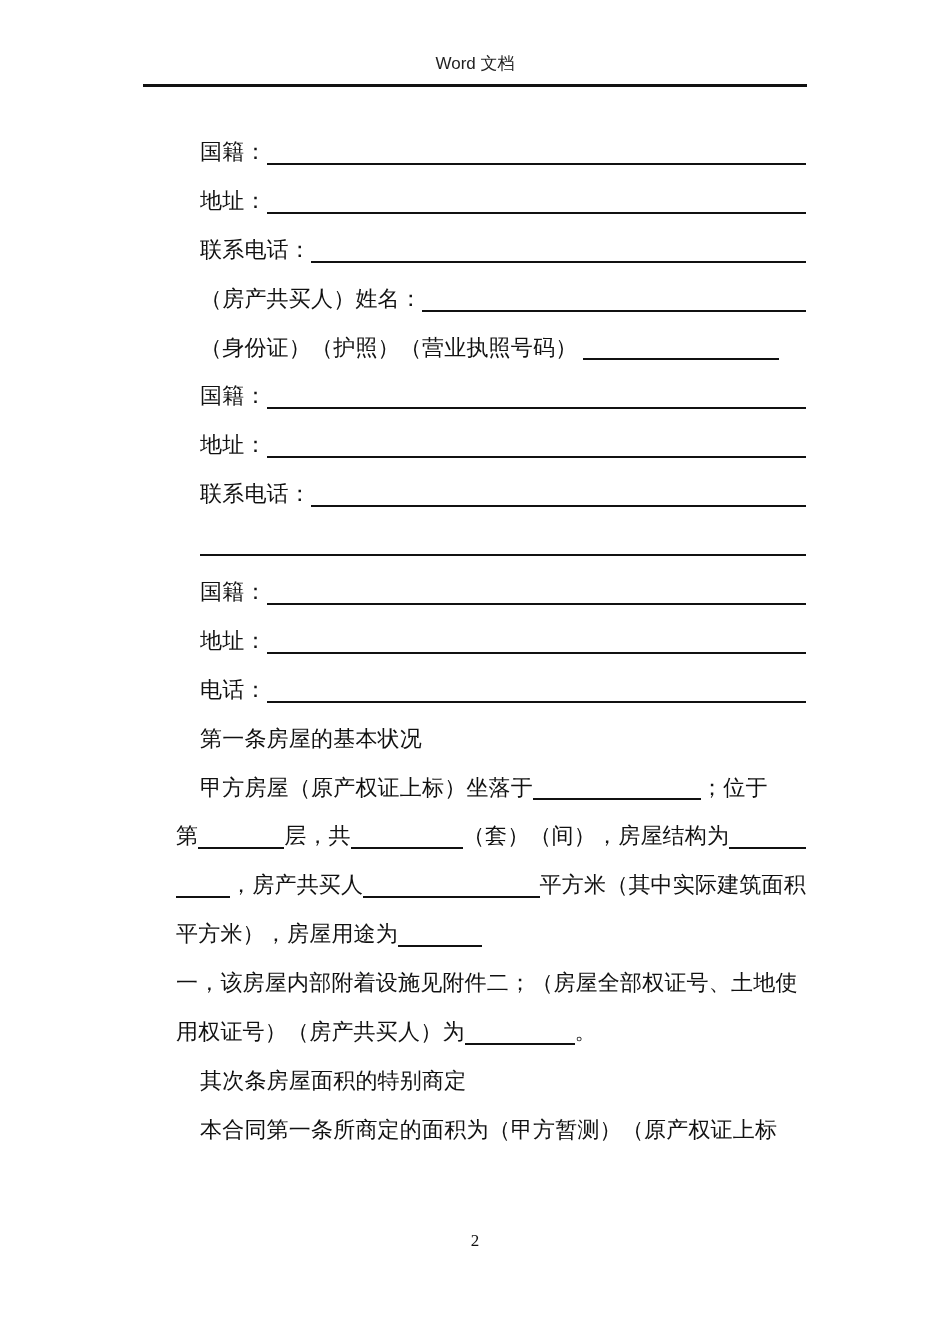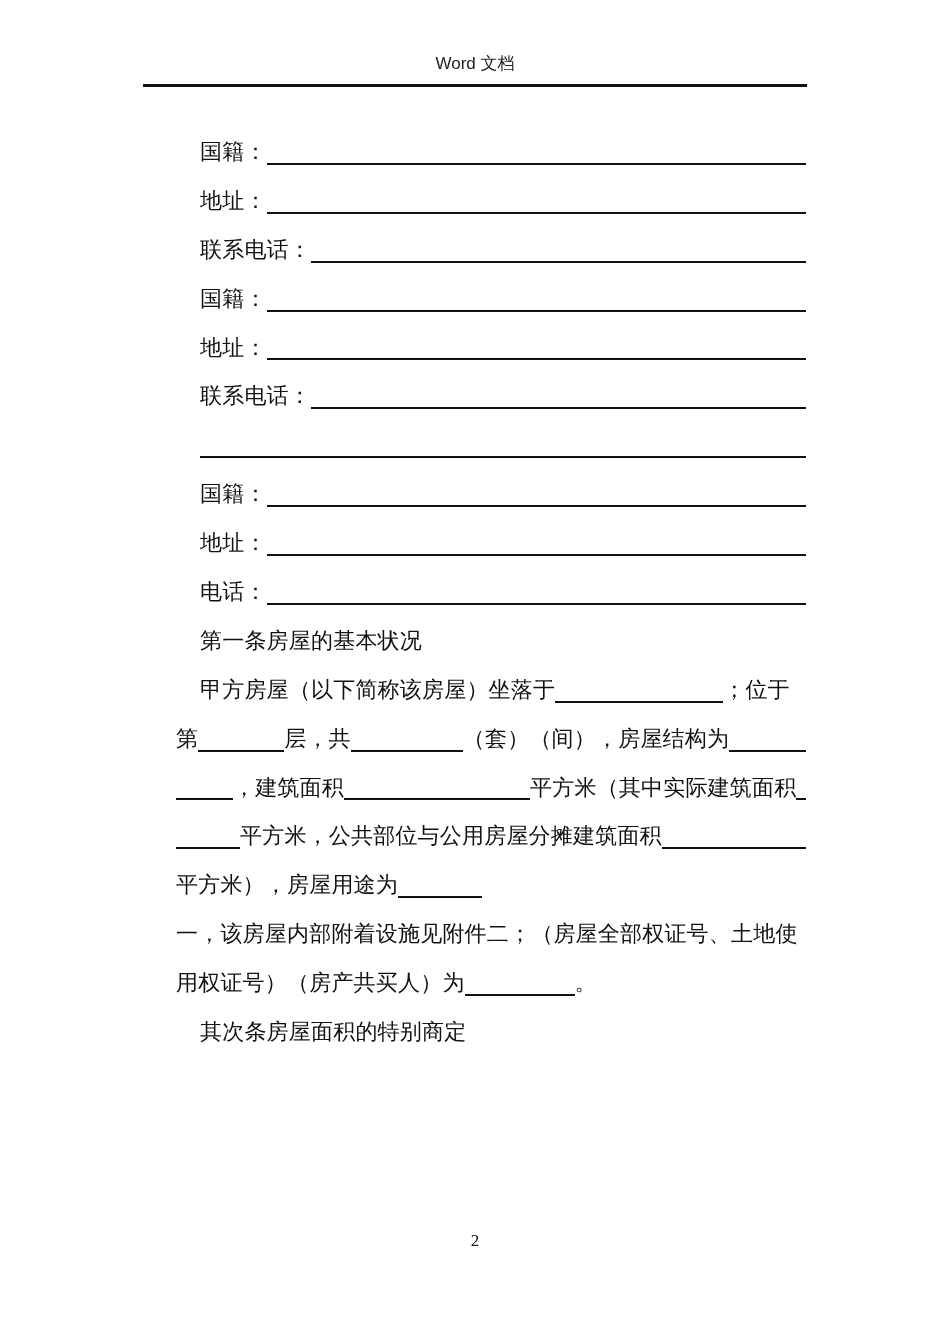--- a/index.html
+++ b/index.html
@@ -74,33 +74,35 @@
 <div class="page">
 
   <div class="header-title">Word 文档</div>
 
   <div class="header-rule"></div>
 
   <div class="doc-body">
       <div class="line indent"><span class="seg-text">国籍：</span><span class="seg-blank fill"></span></div>
       <div class="line indent"><span class="seg-text">地址：</span><span class="seg-blank fill"></span></div>
       <div class="line indent"><span class="seg-text">联系电话：</span><span class="seg-blank fill"></span></div>
+      <div class="line indent"><span class="seg-text">（房产共买人）姓名：</span><span class="seg-blank fill"></span></div>
+      <div class="line indent"><span class="seg-text">（身份证）（护照）（营业执照号码）</span><span class="seg-text"> </span><span class="seg-blank" style="width: 196px;"></span></div>
       <div class="line indent"><span class="seg-text">国籍：</span><span class="seg-blank fill"></span></div>
       <div class="line indent"><span class="seg-text">地址：</span><span class="seg-blank fill"></span></div>
       <div class="line indent"><span class="seg-text">联系电话：</span><span class="seg-blank fill"></span></div>
       <div class="line indent"><span class="seg-blank fill"></span></div>
       <div class="line indent"><span class="seg-text">国籍：</span><span class="seg-blank fill"></span></div>
       <div class="line indent"><span class="seg-text">地址：</span><span class="seg-blank fill"></span></div>
       <div class="line indent"><span class="seg-text">电话：</span><span class="seg-blank fill"></span></div>
       <div class="line indent"><span class="seg-text">第一条房屋的基本状况</span></div>
-      <div class="line indent"><span class="seg-text">甲方房屋（以下简称该房屋）坐落于</span><span class="seg-blank" style="width: 168px;"></span><span class="seg-text">；位于</span></div>
+      <div class="line indent"><span class="seg-text">甲方房屋（原产权证上标）坐落于</span><span class="seg-blank" style="width: 168px;"></span><span class="seg-text">；位于</span></div>
       <div class="line"><span class="seg-text">第</span><span class="seg-blank" style="width: 86px;"></span><span class="seg-text">层，共</span><span class="seg-blank" style="width: 112px;"></span><span class="seg-text">（套）（间），房屋结构为</span><span class="seg-blank fill"></span></div>
-      <div class="line"><span class="seg-blank" style="width: 57px;"></span><span class="seg-text">，建筑面积</span><span class="seg-blank" style="width: 186px;"></span><span class="seg-text">平方米（其中实际建筑面积</span><span class="seg-blank fill"></span></div>
-      <div class="line"><span class="seg-blank" style="width: 64px;"></span><span class="seg-text">平方米，公共部位与公用房屋分摊建筑面积</span><span class="seg-blank fill"></span></div>
+      <div class="line"><span class="seg-blank" style="width: 57px;"></span><span class="seg-text">，房产共买人</span><span class="seg-blank" style="width: 186px;"></span><span class="seg-text">平方米（其中实际建筑面积</span><span class="seg-blank fill"></span></div>
       <div class="line"><span class="seg-text">平方米），房屋用途为</span><span class="seg-blank" style="width: 84px;"></span></div>
       <div class="line"><span class="seg-text">一，该房屋内部附着设施见附件二；（房屋全部权证号、土地使</span></div>
       <div class="line"><span class="seg-text">用权证号）（房产共买人）为</span><span class="seg-blank" style="width: 110px;"></span><span class="seg-text">。</span></div>
       <div class="line indent"><span class="seg-text">其次条房屋面积的特别商定</span></div>
+      <div class="line indent"><span class="seg-text">本合同第一条所商定的面积为（甲方暂测）（原产权证上标</span></div>
     </div>
 
   <div class="footer-page-number">2</div>
 
 </div>
 
 </body></html>

